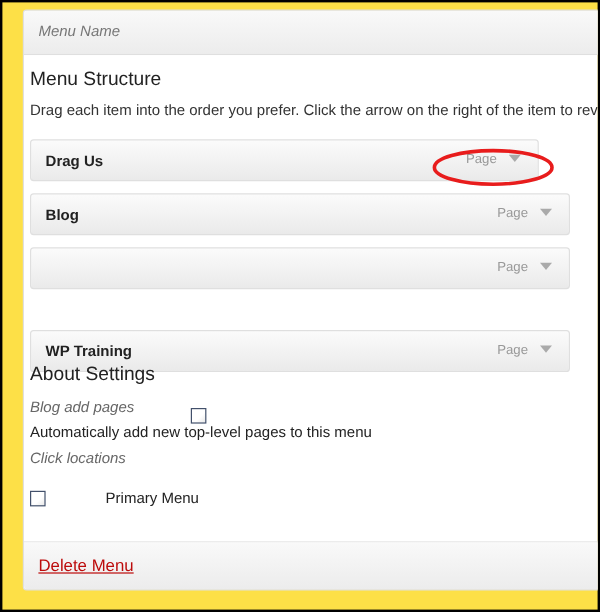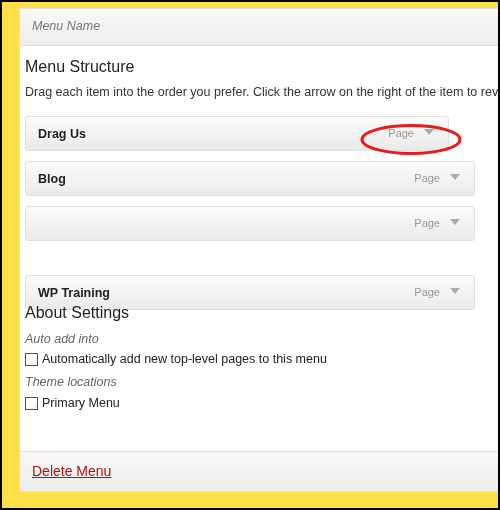--- a/index.html
+++ b/index.html
@@ -159,22 +159,22 @@
   #auto-add-label      { top: 286px; }
   #theme-locations-label { top: 329px; }
 
   .setting-check-row {
     position: absolute;
     left: 5px;
     display: flex;
     align-items: center;
     white-space: nowrap;
   }
-  #auto-add-row       { top: 306px; }
-  #primary-menu-row   { top: 350px; }
+  #auto-add-row       { top: 294px; flex-direction: column; }
+  #primary-menu-row   { top: 362px; gap: 46px; }
 
   .checkbox {
     width: 13px;
     height: 13px;
     box-sizing: border-box;
     background: linear-gradient(135deg, #ffffff 0%, #ffffff 60%, #e8e8e8 100%);
     border: 1px solid #42506b;
     margin-right: 4px;
     flex: 0 0 auto;
   }
@@ -251,28 +251,28 @@
       </div>
 
       <div class="menu-item-row" style="top:205px;margin-top:24px;">
         <span class="menu-item-title">WP Training</span>
         <span class="menu-item-type">Page</span>
         <span class="menu-item-arrow"></span>
       </div>
 
       <div class="section-title" id="menu-settings-title">About Settings</div>
 
-      <div class="setting-label" id="auto-add-label">Auto add into</div>
+      <div class="setting-label" id="auto-add-label">Blog add pages</div>
 
       <div class="setting-check-row" id="auto-add-row">
         <span class="checkbox"></span>
         <span class="check-text">Automatically add new top-level pages to this menu</span>
       </div>
 
-      <div class="setting-label" id="theme-locations-label">Theme locations</div>
+      <div class="setting-label" id="theme-locations-label">Click locations</div>
 
       <div class="setting-check-row" id="primary-menu-row">
         <span class="checkbox"></span>
         <span class="check-text">Primary Menu</span>
       </div>
 
     </div>
 
     <div class="panel-footer">
       <a class="delete-menu-link">Delete Menu</a>

